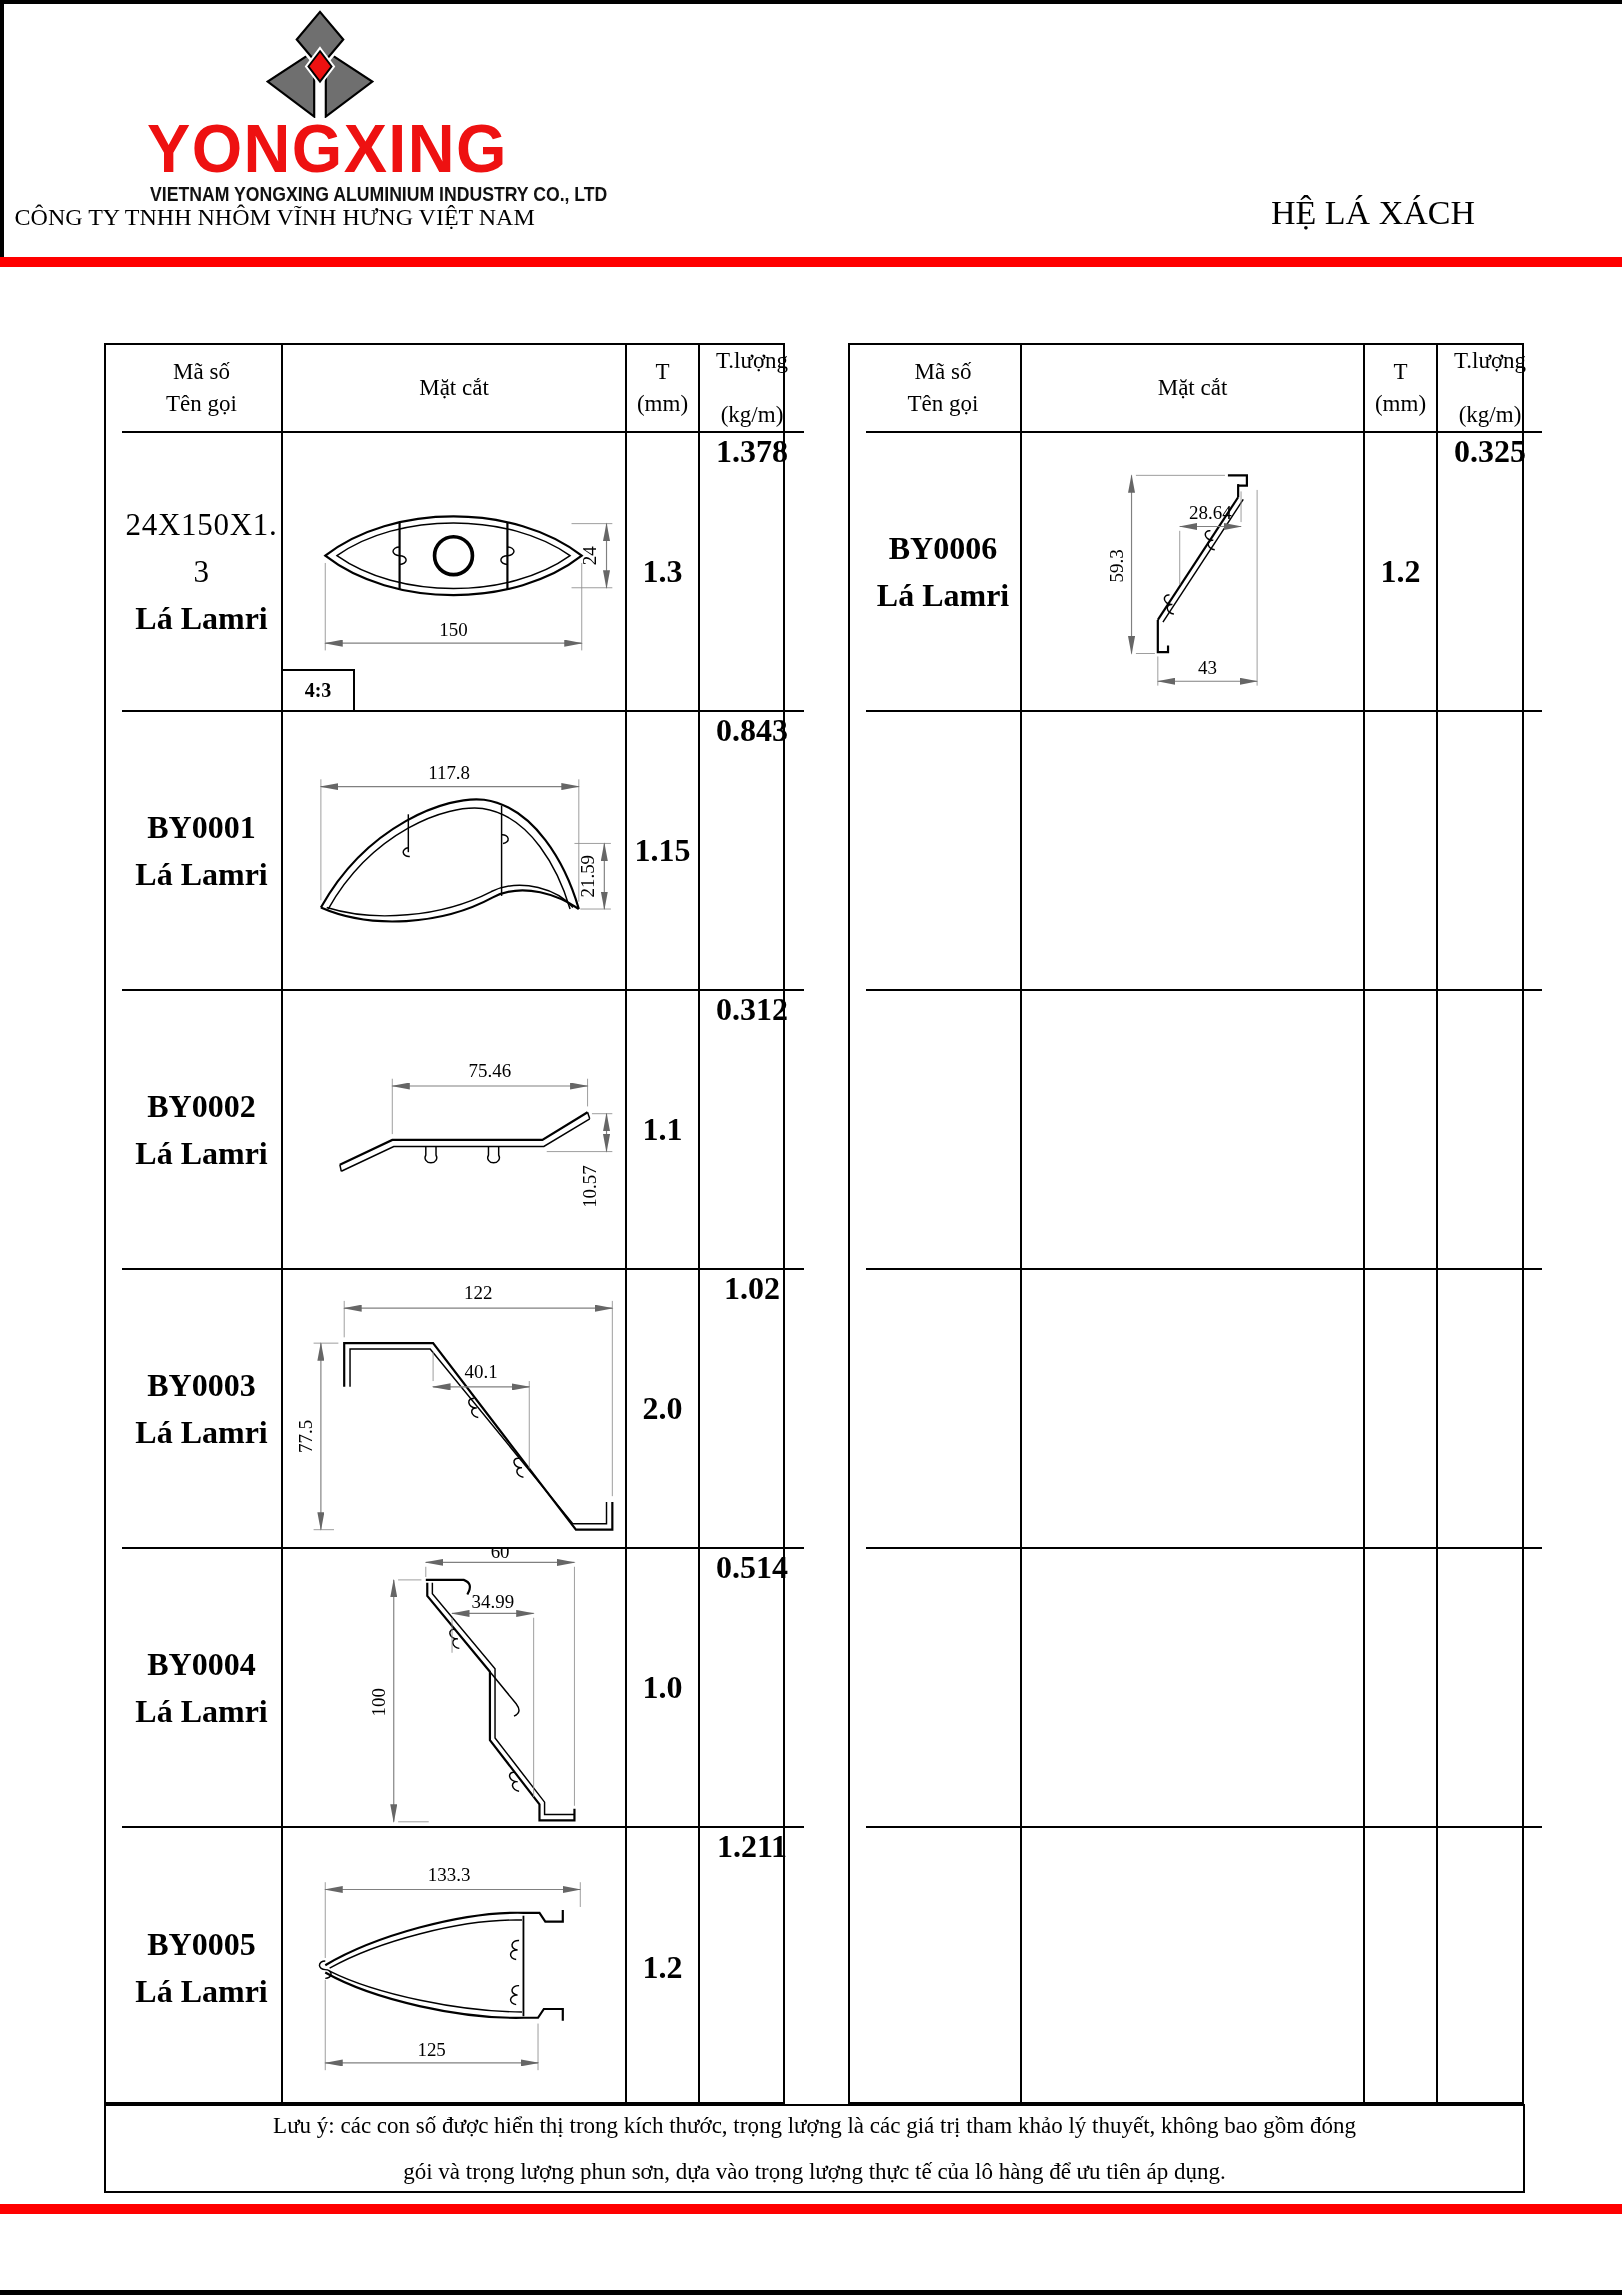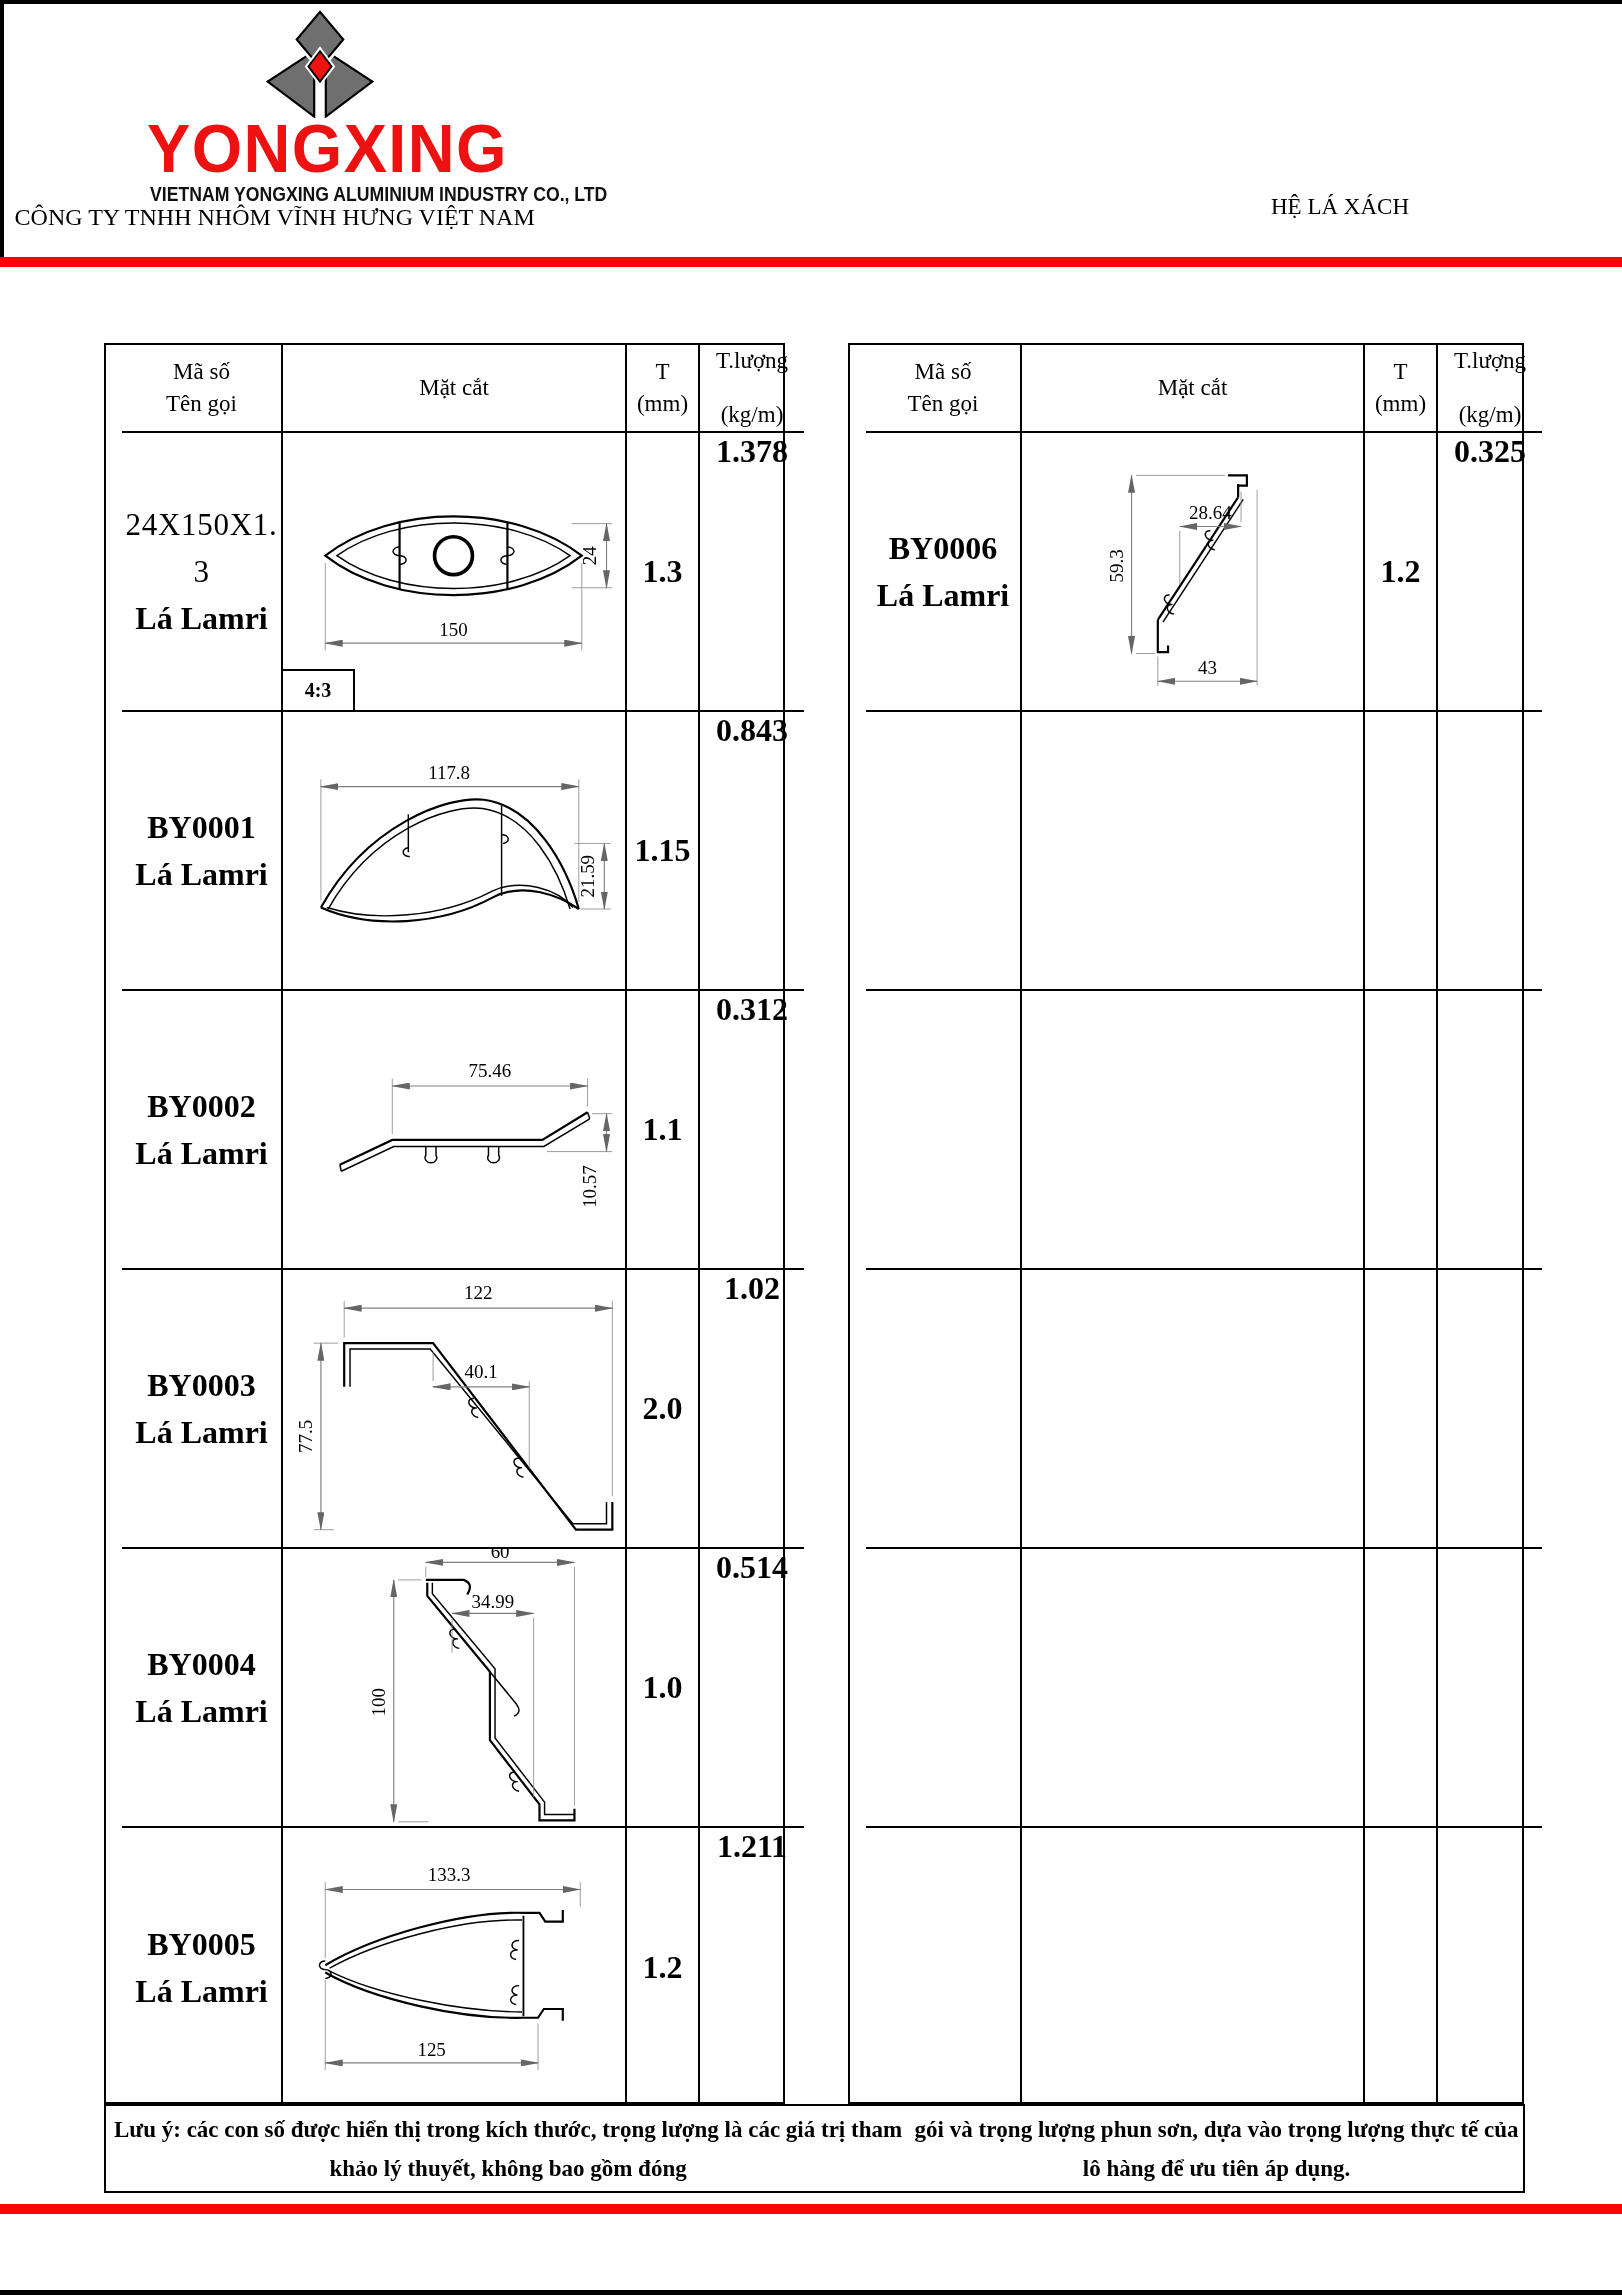--- a/index.html
+++ b/index.html
@@ -13,21 +13,21 @@
   .bar-top{top:257px;} .bar-bottom{top:2204px;}
   .black-bottom{left:0;top:2290px;width:1623px;height:5.1px;background:#000;}
   
   .brand-word{left:147px;top:109px;font-family:"Liberation Sans",sans-serif;
       font-weight:bold;font-size:69px;color:#ee1111;letter-spacing:1.5px;
       transform:scaleX(0.94);transform-origin:left top;white-space:nowrap;}
   .brand-sub{left:150px;top:182px;font-family:"Liberation Sans",sans-serif;
       font-weight:bold;font-size:21px;color:#111;letter-spacing:0;
       transform:scaleX(0.84);transform-origin:left top;white-space:nowrap;}
   .company{left:14.6px;top:204px;font-size:24px;white-space:nowrap;}
-  .sys-title{left:1271px;top:194px;font-size:23px;white-space:nowrap;}
+  .sys-title{left:1271px;top:194px;font-size:34px;white-space:nowrap;}
   
   .tbl{position:absolute;top:343px;display:grid;border:2.9px solid #000;box-sizing:border-box;background:#fff;padding-left:16px;}
   .tbl-left{left:104px;width:681px;height:1761px;
       grid-template-columns:161px 344px 73px 104px;
       grid-template-rows:88px repeat(6,279px);}
   .tbl-right{left:848px;width:676px;height:1761px;
       grid-template-columns:156px 343px 73px 104px;
       grid-template-rows:88px repeat(6,279px);}
   .c{border-right:2.2px solid #000;border-bottom:2.9px solid #000;box-sizing:border-box;
      position:relative;display:flex;flex-direction:column;align-items:center;justify-content:center;}
@@ -37,22 +37,22 @@
   .codecell .thin{font-weight:normal;font-size:31px;letter-spacing:0.7px;}
   .valcell{font-size:32px;font-weight:bold;}
   .seccell{justify-content:center;}
   .draw{position:absolute;left:0;top:0;}
   .scalebox{position:absolute;left:0;bottom:0;width:70px;height:39px;
       border-top:2.2px solid #000;border-right:2.2px solid #000;background:#fff;
       display:flex;align-items:center;justify-content:center;
       font-size:20px;font-weight:bold;}
   
   .note{left:104px;top:2104px;width:1421px;height:89px;border:2.9px solid #000;
-      box-sizing:border-box;display:flex;flex-direction:row;align-items:center;
-      justify-content:flex-start;font-size:23px;line-height:39px;text-align:center;background:#fff;font-weight:bold;}
+      box-sizing:border-box;display:flex;flex-direction:column;align-items:center;
+      justify-content:space-between;font-size:23px;line-height:39px;text-align:center;background:#fff;}
   svg text{font-family:"Liberation Serif",serif;font-size:26px;fill:#000;}
   .dim{stroke:#808080;stroke-width:1.6;} .ext{stroke:#909090;stroke-width:1.2;}
   .pro{stroke:#000;fill:none;}
 </style>
 </head>
 <body>
 
 <div class="page">
 
   <svg width="0" height="0" style="position:absolute">

